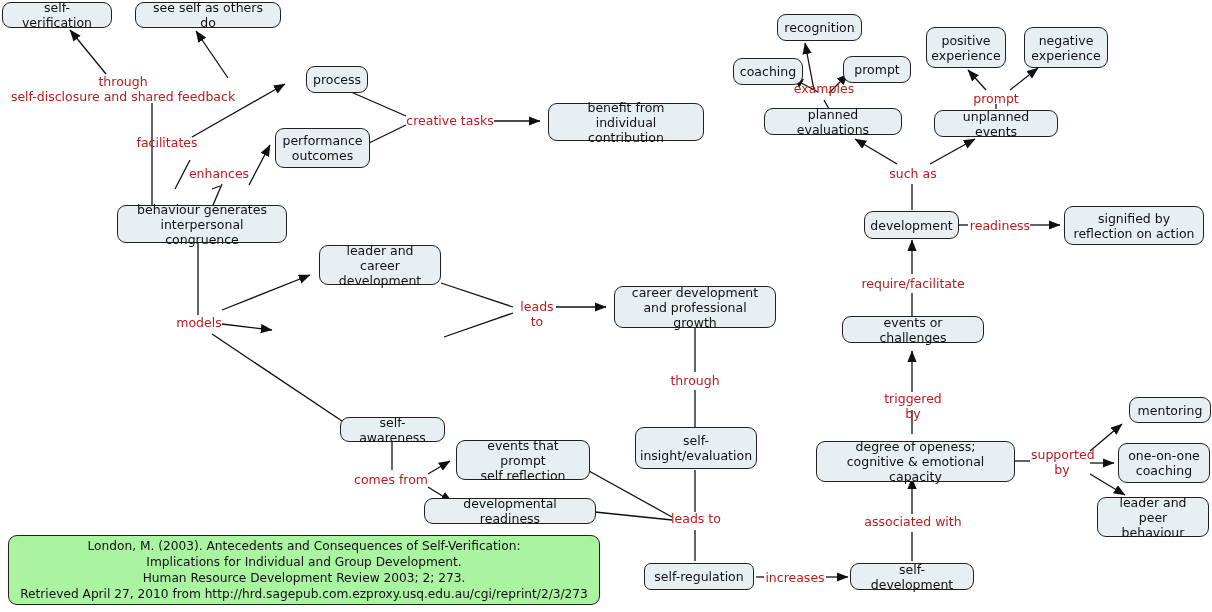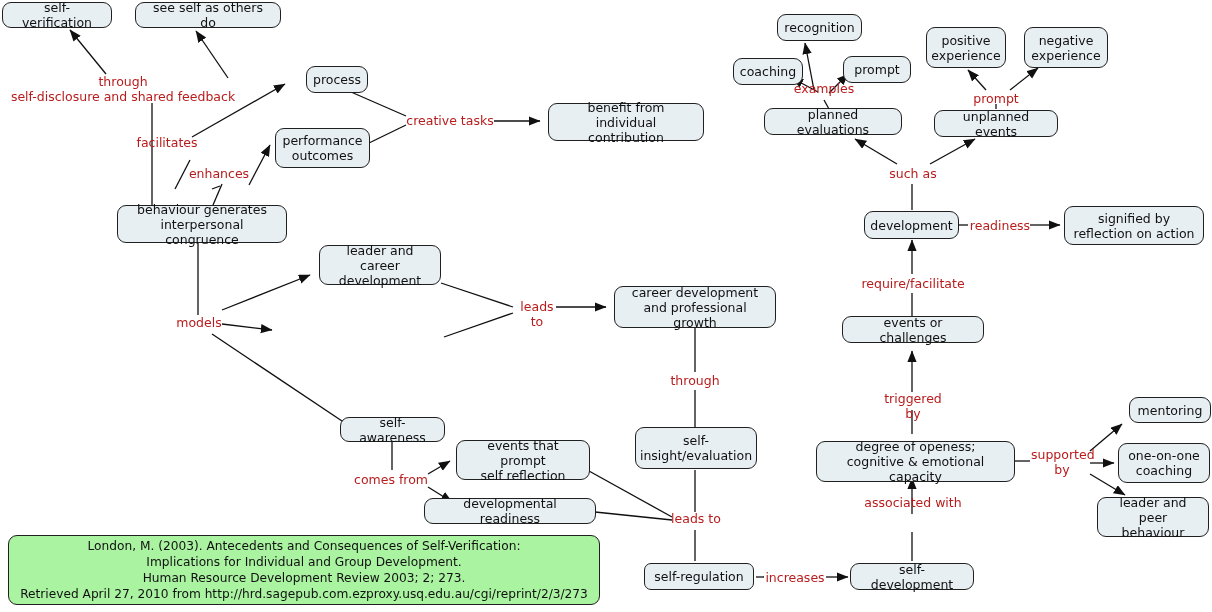--- a/index.html
+++ b/index.html
@@ -230,21 +230,21 @@
   <div class="lbl" style="left:968px;top:91px;width:56px;">prompt</div>
 
   <div class="lbl" style="left:888px;top:166px;width:50px;">such as</div>
 
   <div class="lbl" style="left:967px;top:218px;width:66px;">readiness</div>
 
   <div class="lbl" style="left:861px;top:276px;width:104px;">require/facilitate</div>
 
   <div class="lbl" style="left:875px;top:391px;width:76px;">triggered by</div>
 
-  <div class="lbl" style="left:861px;top:495px;width:104px;">associated with</div>
+  <div class="lbl" style="left:861px;top:514px;width:104px;">associated with</div>
 
   <div class="lbl" style="left:1031px;top:447px;width:62px;">supported
 by</div>
 
   <div class="citation" style="left:8px;top:535px;width:592px;height:70px;">London, M. (2003).  Antecedents and Consequences of Self-Verification:
 Implications for Individual and Group Development.
 Human Resource Development Review 2003; 2; 273.
 Retrieved April 27, 2010 from http://hrd.sagepub.com.ezproxy.usq.edu.au/cgi/reprint/2/3/273</div>
 
 </div>

